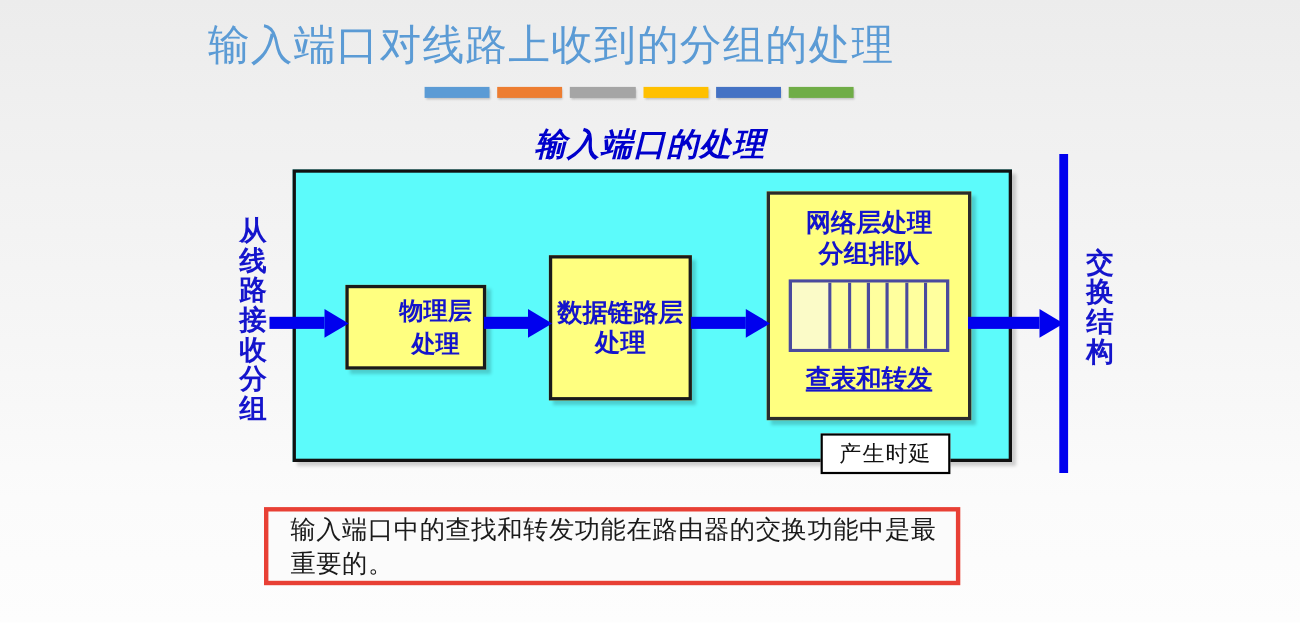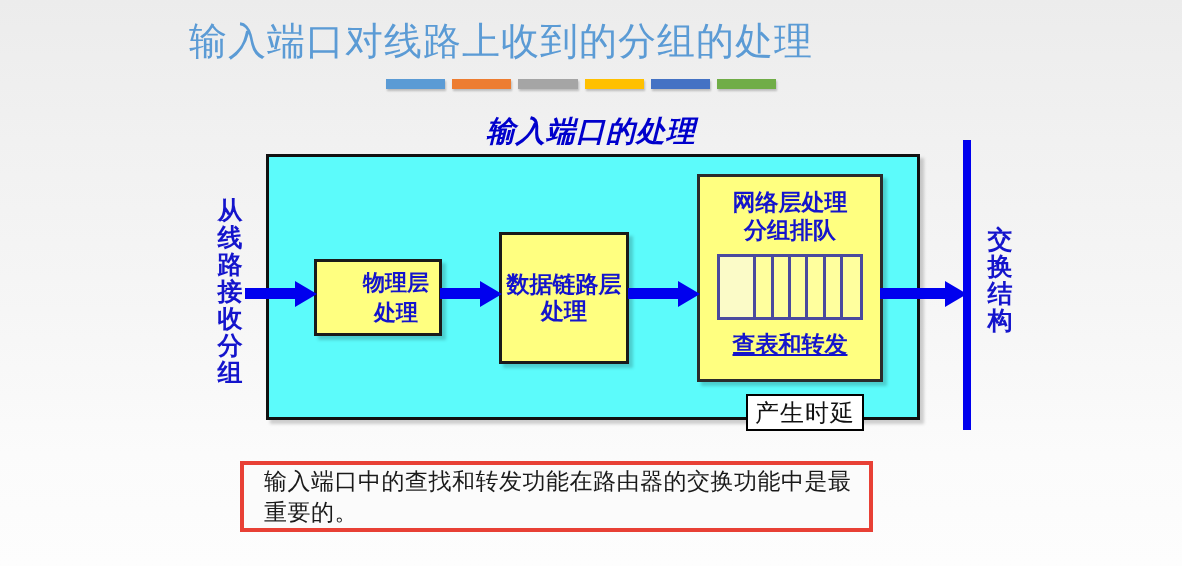--- a/index.html
+++ b/index.html
@@ -212,21 +212,21 @@
   #delay-callout {
     position: absolute;
     left: 746px;
     top: 394px;
     width: 118px;
     height: 37px;
     background: #ffffff;
     border: 2px solid #000000;
     box-sizing: border-box;
     color: #111111;
-    font-size: 24px;
+    font-size: 20px;
     display: flex;
     align-items: center;
     justify-content: center;
     letter-spacing: 1px;
   }
 
   
   #summary-box {
     position: absolute;
     left: 240px;

